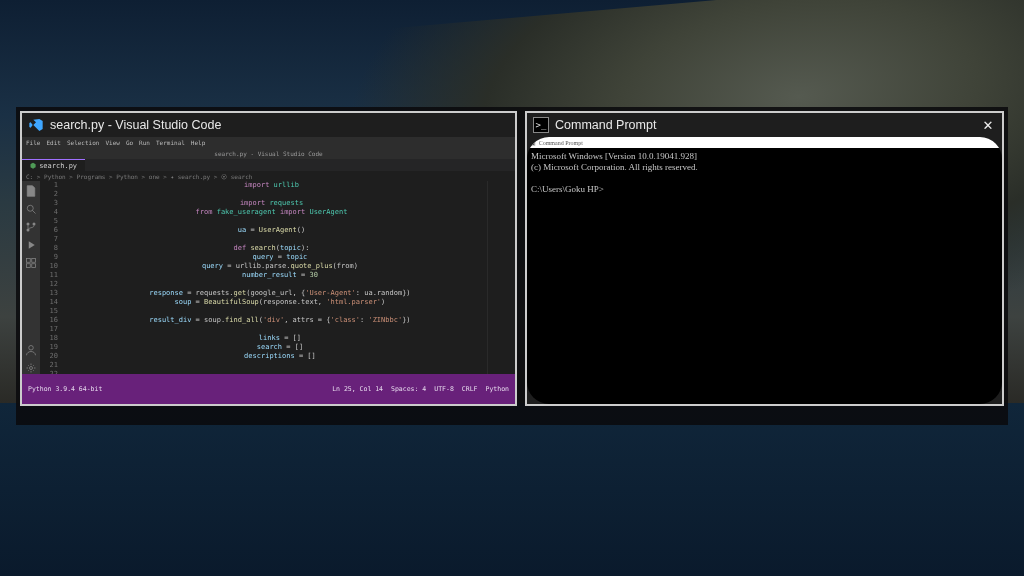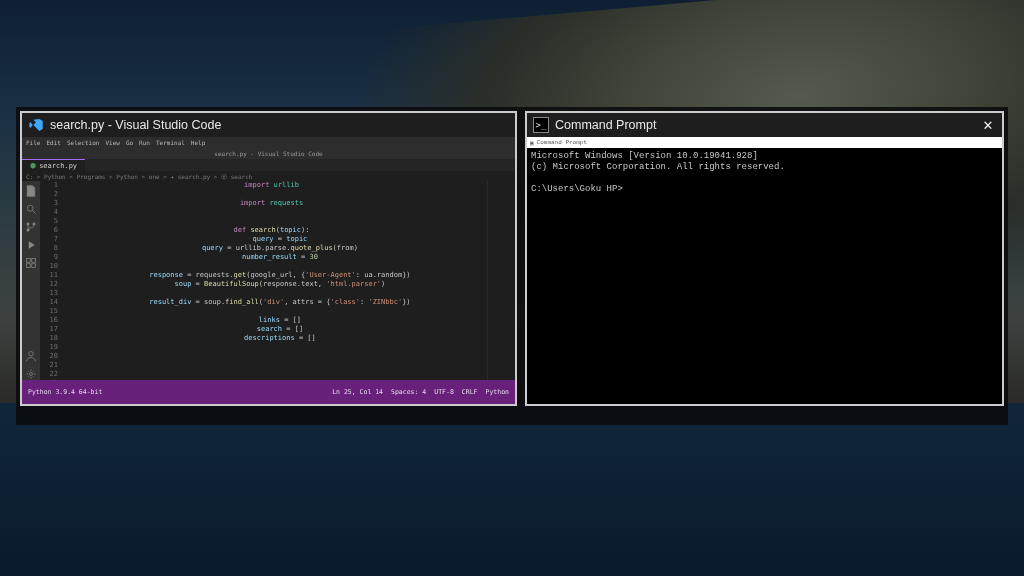--- a/index.html
+++ b/index.html
@@ -115,37 +115,38 @@
   .tok-mod { color:#4ec9b0; }
   .tok-str { color:#ce9178; }
   .tok-num { color:#b5cea8; }
   .tok-var { color:#9cdcfe; }
 
   .minimap {
     width:28px; background:#1e1e1e;
     border-left:1px solid #2a2a2a;
   }
   .vscode-statusbar {
-    height:24px;
+    height:30px;
     background:#68217a;
     color:#e6d9ed;
     font-size:6.5px;
     display:flex; align-items:center;
     padding:0 6px; gap:26px;
   }
   .vscode-statusbar .right { margin-left:auto; display:flex; gap:8px; }
 
   
   .cmd-surface {
     flex:1; display:flex; flex-direction:column;
     background:#000;
-    font-family:Liberation Mono, monospace;
+    font-family:Liberation Serif, serif;
     font-size:9px;
     color:#c8c8c8;
     overflow:hidden;
+    border-radius:22px;
   }
   .cmd-titlebar {
     height:11px; background:#fff;
     display:flex; align-items:center;
     color:#555; font-size:6px; padding:0 3px;
   }
   .cmd-text {
     padding:3px 4px;
     line-height:11px;
     white-space:pre;
@@ -257,21 +258,23 @@
               <div>20</div>
               <div>21</div>
               <div>22</div>
               <div>23</div>
               <div>24</div>
             </div>
           <div class="code" id="code">
               <div><span class="tok-kw">import </span><span class="tok-mod">urllib</span></div>
               <div></div>
               <div><span class="tok-kw">import </span><span class="tok-mod">requests</span></div>
-              <div></div>
+              <div><span class="tok-kw">from </span><span class="tok-mod">fake_useragent</span><span class="tok-kw"> import </span><span class="tok-mod">UserAgent</span></div>
+              <div></div>
+              <div><span class="tok-var">ua </span><span>= </span><span class="tok-fn">UserAgent</span><span>()</span></div>
               <div></div>
               <div><span class="tok-kw">def </span><span class="tok-fn">search</span><span>(</span><span class="tok-var">topic</span><span>):</span></div>
               <div><span>    </span><span class="tok-var">query </span><span>= </span><span class="tok-var">topic</span></div>
               <div><span>    </span><span class="tok-var">query </span><span>= urllib.parse.</span><span class="tok-fn">quote_plus</span><span>(from)</span></div>
               <div><span>    </span><span class="tok-var">number_result </span><span>= </span><span class="tok-num">30</span></div>
               <div></div>
               <div><span>    </span><span class="tok-var">response </span><span>= requests.</span><span class="tok-fn">get</span><span>(google_url, {</span><span class="tok-str">'User-Agent'</span><span>: ua.random})</span></div>
               <div><span>    </span><span class="tok-var">soup </span><span>= </span><span class="tok-fn">BeautifulSoup</span><span>(response.text, </span><span class="tok-str">'html.parser'</span><span>)</span></div>
               <div></div>
               <div><span>    </span><span class="tok-var">result_div </span><span>= soup.</span><span class="tok-fn">find_all</span><span>(</span><span class="tok-str">'div'</span><span>, attrs = {</span><span class="tok-str">'class'</span><span>: </span><span class="tok-str">'ZINbbc'</span><span>})</span></div>

